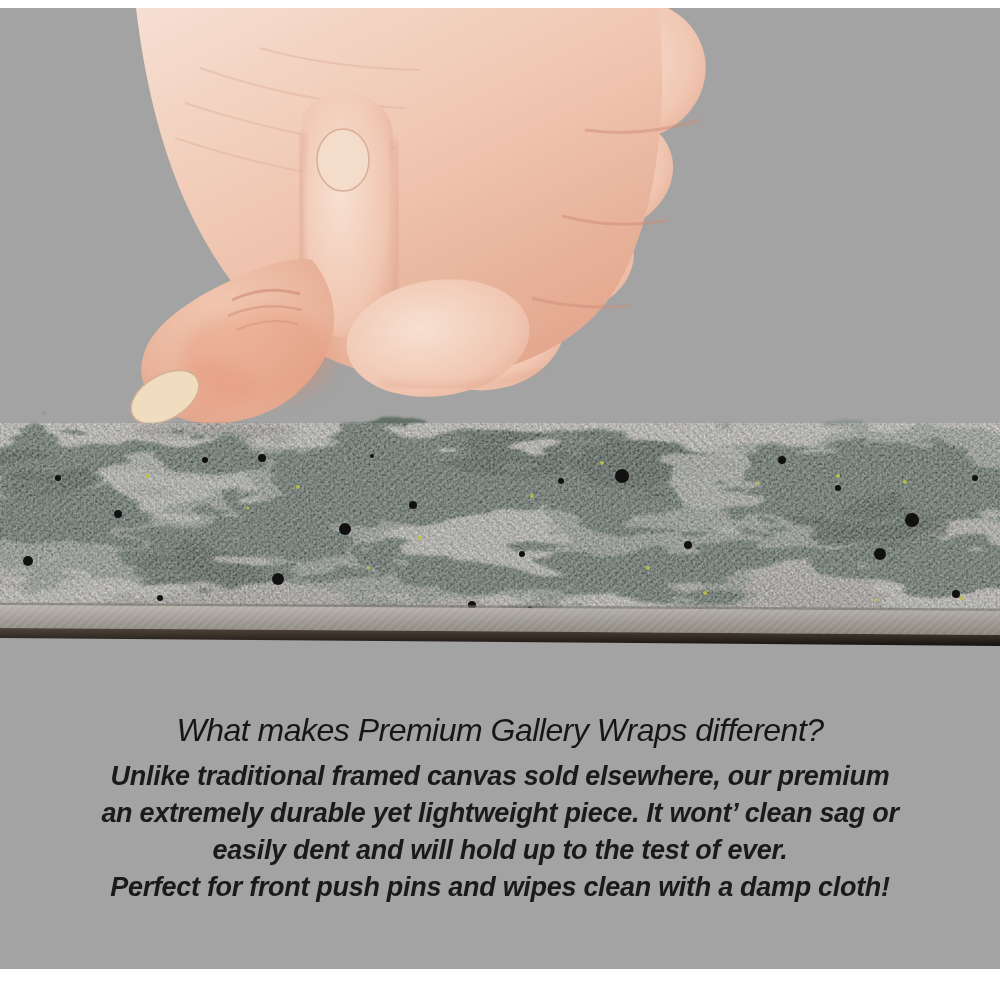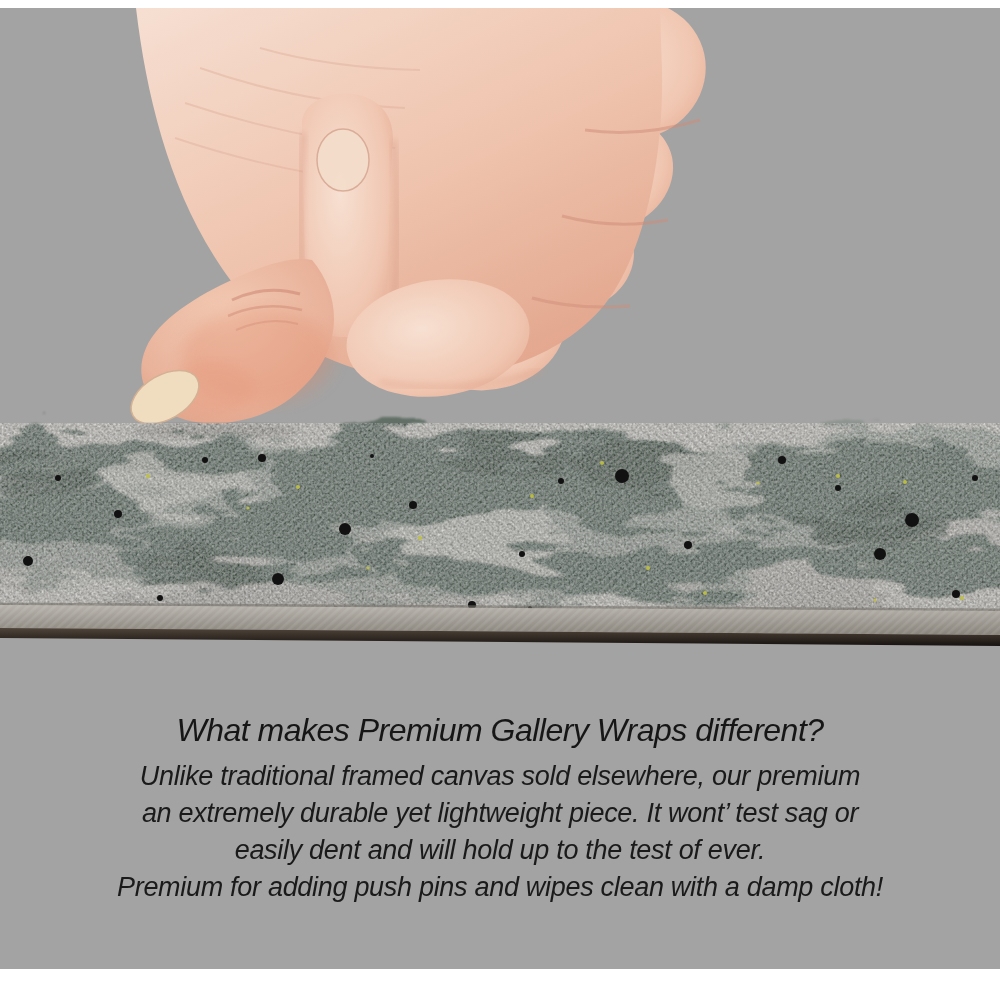--- a/index.html
+++ b/index.html
@@ -10,21 +10,21 @@
   .hero-svg{position:absolute;top:0;left:0;display:block;}
   .copy{
     position:absolute;top:702px;left:0;width:1000px;text-align:center;
     font-style:italic;
   }
   .copy h2{
     margin:0 0 8px 0;font-size:32px;font-weight:500;letter-spacing:-0.5px;
     color:#161616;line-height:40px;font-style:italic;
   }
   .copy p{
-    margin:0;font-size:27px;font-weight:400;letter-spacing:-0.3px;
+    margin:0;font-size:27px;font-weight:700;letter-spacing:-0.3px;
     color:#1a1a1a;line-height:37px;font-style:italic;
   }
 </style>
 </head>
 <body>
 
 <div class="stage">
 
   <svg class="hero-svg" width="1000" height="660" viewBox="0 0 1000 660" aria-hidden="true">
     <defs>
@@ -245,18 +245,18 @@
       <path d="M0,596 L1000,602" stroke="#76726a" stroke-width="3" opacity="0.6" fill="none"></path>
       <path d="M0,597 L1000,603 L1000,627 L0,620 Z" fill="url(#foldG)"></path>
       <path d="M0,597 L1000,603 L1000,627 L0,620 Z" fill="url(#weaveA)" opacity="0.08"></path>
       <path d="M0,620 L1000,627 L1000,638 L0,630 Z" fill="url(#edgeG)"></path>
     </g>
   </svg>
 
   <section class="copy">
     <h2>What makes Premium Gallery Wraps different?</h2>
     <p>Unlike traditional framed canvas sold elsewhere, our premium</p>
-    <p>an extremely durable yet lightweight piece. It wont’ test sag or</p>
+    <p>an extremely durable yet lightweight piece. It wont’ clean sag or</p>
     <p>easily dent and will hold up to the test of ever.</p>
-    <p>Premium for adding push pins and wipes clean with a damp cloth!</p>
+    <p>Perfect for front push pins and wipes clean with a damp cloth!</p>
   </section>
 
 </div>
 
 </body></html>

